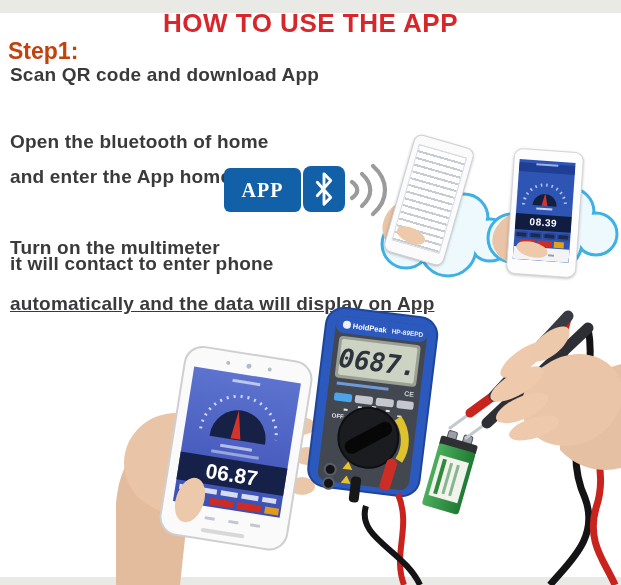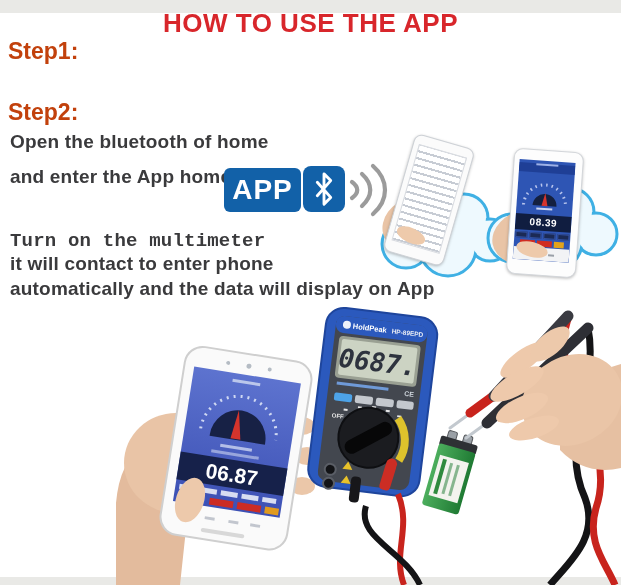--- a/index.html
+++ b/index.html
@@ -5,21 +5,21 @@
   html,body{margin:0;padding:0;background:#ffffff;}
   #canvas{position:relative;width:621px;height:585px;background:#ffffff;overflow:hidden;
           font-family:"Liberation Sans",sans-serif;}
   .band{position:absolute;left:0;width:621px;background:#e9e9e6;}
   .title{position:absolute;left:0;right:0;top:8px;text-align:center;
          font-size:26px;font-weight:bold;color:#d8262b;letter-spacing:0.5px;}
   .steplabel{position:absolute;left:8px;font-size:23px;font-weight:bold;color:#c2410c;}
   .stepline{position:absolute;left:10px;font-size:19px;font-weight:bold;color:#3a3a3c;letter-spacing:0.2px;}
   .appbadge{position:absolute;left:224px;top:168px;width:77px;height:44px;background:#1261a8;
             border-radius:6px;display:flex;align-items:center;justify-content:center;
-            color:#ffffff;font-family:Liberation Sans, sans-serif;font-weight:bold;font-size:28px;letter-spacing:1px;}
+            color:#ffffff;font-family:Liberation Serif, serif;font-weight:bold;font-size:20px;letter-spacing:1px;}
   .btbadge{position:absolute;left:303px;top:166px;width:42px;height:46px;background:#1261a8;
            border-radius:8px;display:flex;align-items:center;justify-content:center;}
   .waves{position:absolute;left:345px;top:161px;}
   .cloud{position:absolute;}
   .handblob{position:absolute;background:#e9c4a6;border-radius:50%;}
   .thumb{position:absolute;background:#eecaab;border-radius:50%;}
   .phone1{position:absolute;left:398px;top:139px;width:60px;height:120px;background:#fbfbfb;
           border:1px solid #cdd1d6;border-radius:8px;transform:rotate(16deg);box-shadow:0 1px 3px rgba(0,0,0,.25);}
   .phone1 .p1screen{position:absolute;left:5px;top:9px;right:5px;bottom:11px;background:
           repeating-linear-gradient(180deg,#ffffff 0 5px,#c7ccd4 5px 7px);border:1px solid #d8dbe0;}
@@ -45,28 +45,28 @@
 </head>
 <body>
 
 <div id="canvas">
   <div class="band" style="top:0;height:13px;"></div>
   <div class="band" style="bottom:0;height:8px;"></div>
 
   <div class="title">HOW TO USE THE APP</div>
 
   <div class="steplabel" style="top:38px;">Step1:</div>
-
-  <div class="steplabel" style="top:99px;">Step2:</div>
+  <div class="stepline" style="top:64px;">Scan QR code and download App</div>
+
   <div class="stepline" style="top:131px;">Open the bluetooth of home</div>
   <div class="stepline" style="top:166px;">and enter the App home</div>
 
-  <div class="stepline" style="top:230px;font-family:Liberation Mono, monospace;">Turn on the multimeter</div>
+  <div class="stepline" style="top:237px;">Turn on the multimeter</div>
   <div class="stepline" style="top:253px;">it will contact to enter phone</div>
-  <div class="stepline" style="top:278px;">automatically and the data will display on App</div>
+  <div class="stepline" style="top:293px;text-decoration:underline;">automatically and the data will display on App</div>
 
   <div class="appbadge">
     <span>APP</span>
   </div>
 
   <div class="btbadge">
     <svg width="30" height="42" viewBox="0 0 30 50">
       <path d="M7 17 L23 35 L15 43 L15 7 L23 15 L7 33" fill="none" stroke="#ffffff" stroke-width="3.4" stroke-linecap="round" stroke-linejoin="round"></path>
     </svg>
   </div>

